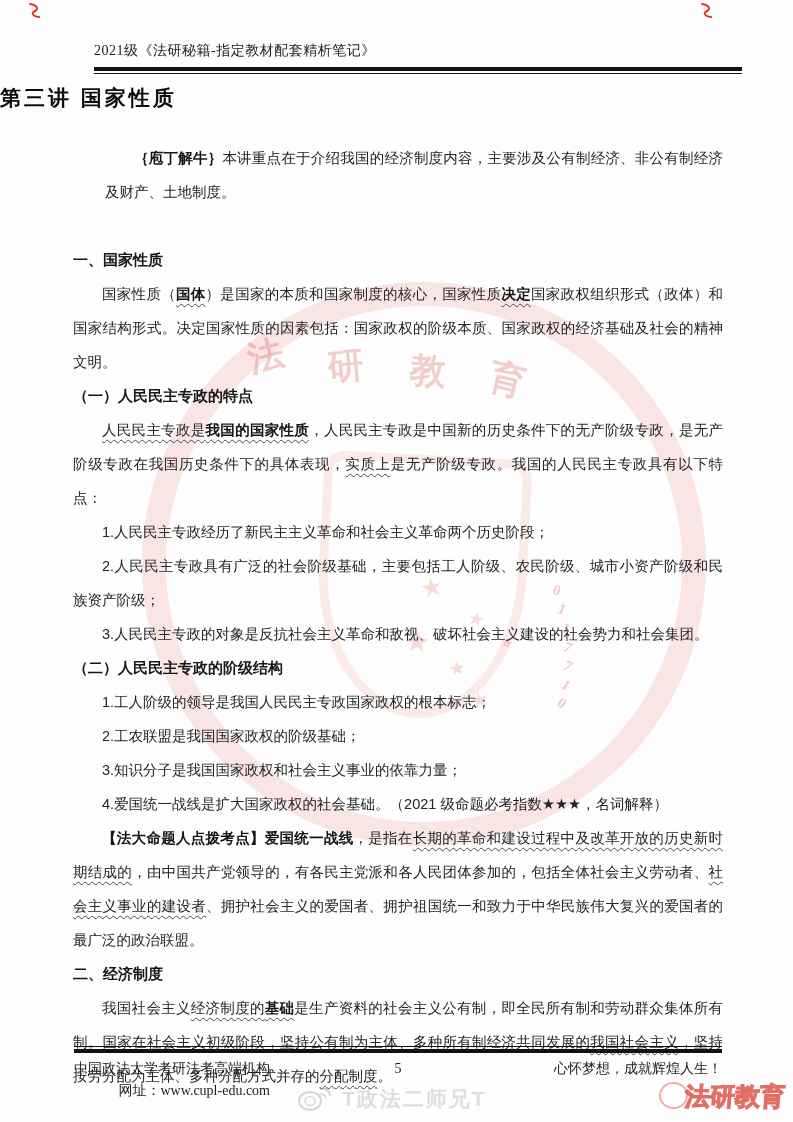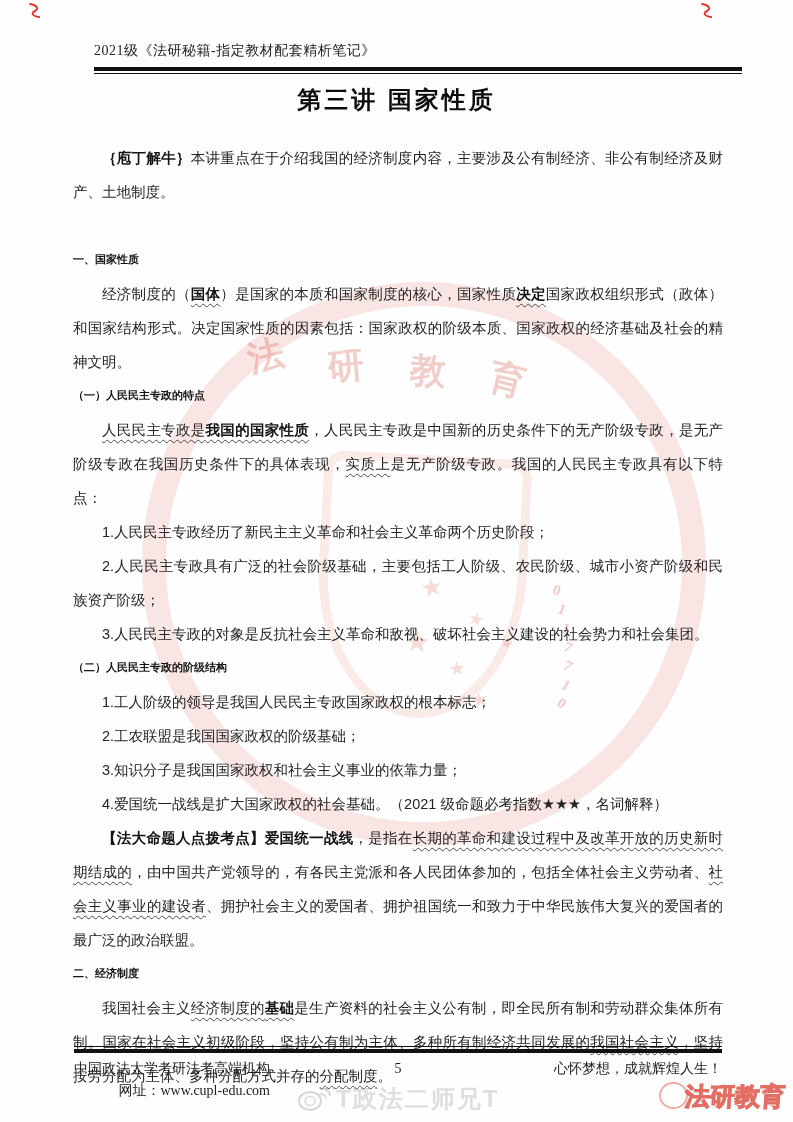--- a/index.html
+++ b/index.html
@@ -6,29 +6,29 @@
   .page{position:relative;width:793px;height:1122px;background:#fefefe;overflow:hidden;
         font-family:"Liberation Sans","DejaVu Sans",sans-serif;color:#1f1f1f;}
 
   
   .hdr{position:absolute;left:74px;top:42px;width:648px;margin-left:20px;}
   .hdr-text{font-size:14px;letter-spacing:0.5px;color:#222;
             font-family:"Liberation Serif","DejaVu Serif",serif;}
   .hdr-rule{margin-top:7px;border-top:4px solid #111;border-bottom:1.5px solid #111;height:2px;}
 
   
-  .title{position:absolute;left:0;top:84px;width:100%;text-align:center;
-         font-size:24px;font-weight:bold;letter-spacing:3px;color:#0d0d0d;}
+  .title{position:absolute;left:0;top:84px;width:100%;text-align:left;
+         font-size:21px;font-weight:bold;letter-spacing:3px;color:#0d0d0d;}
 
   
   .doc{position:absolute;left:73px;top:141px;width:650px;
        font-size:14.5px;line-height:34px;text-align:justify;color:#242424;}
   .blk{margin:0;text-indent:29px;}
-  .blk:first-child{margin-bottom:34px;}
-  .blk.h2,.blk.h3{font-weight:bold;text-indent:0;font-size:11px;color:#161616;font-family:Liberation Mono, monospace;}
+  .blk:first-child{margin-bottom:34px;margin-left:32px;}
+  .blk.h2,.blk.h3{font-weight:bold;text-indent:0;font-size:15px;color:#161616;}
   .bd{font-weight:bold;color:#141414;}
   .wv{text-decoration:underline;text-decoration-style:wavy;
       text-decoration-color:#4a4a4a;text-decoration-thickness:1px;text-underline-offset:4px;}
 
   
   .seal{position:absolute;left:0;top:0;width:793px;height:1122px;pointer-events:none;}
   .seal-circle{position:absolute;left:142px;top:282px;width:516px;height:516px;
                border:24px solid rgba(222,90,76,0.15);border-radius:50%;}
   .seal-char{position:absolute;font-size:36px;font-weight:bold;color:rgba(210,70,58,0.26);}
   .seal-char.c0{left:248px;top:332px;transform:rotate(-14deg);}
@@ -61,21 +61,21 @@
   .ftr-cols{position:relative;margin-top:5px;font-size:14px;line-height:22px;color:#222;
             font-family:"Liberation Serif","DejaVu Serif",serif;}
   .ftr-left{position:absolute;left:0;top:0;text-align:right;}
   .ftr-page{position:absolute;left:0;right:0;top:0;text-align:center;}
   .ftr-right{position:absolute;right:0;top:0;text-align:right;}
   .phone-suffix{display:inline-block;margin-left:30px;}
 
   
   .cwm{position:absolute;left:296px;top:1080px;display:flex;align-items:center;
        color:rgba(130,130,130,0.30);}
-  .cwm-text{font-size:24px;font-weight:bold;letter-spacing:2px;margin-left:0;
+  .cwm-text{font-size:21px;font-weight:bold;letter-spacing:2px;margin-left:6px;
             color:rgba(140,140,140,0.28);}
 
   
   .stamp{position:absolute;left:685px;top:1080px;font-size:25px;font-weight:bold;
          letter-spacing:0px;transform:skewX(-4deg);
          -webkit-text-stroke:1.2px rgba(217,70,56,0.78);color:rgba(255,255,255,0.05);}
   .stamp-circle{position:absolute;left:659px;top:1082px;width:25px;height:23px;
                 border:2px solid rgba(217,70,56,0.45);border-radius:50%;
                 background:rgba(255,255,255,0.85);}
 
@@ -125,21 +125,21 @@
   <div class="hdr">
     <div class="hdr-text">2021级《法研秘籍-指定教材配套精析笔记》</div>
     <div class="hdr-rule"></div>
   </div>
 
   <div class="title">第三讲 国家性质</div>
 
   <div class="doc" id="doc-body">
       <p class="blk p"><span class="bd">｛庖丁解牛｝</span><span>本讲重点在于介绍我国的经济制度内容，主要涉及公有制经济、非公有制经济及财产、土地制度。</span></p>
       <div class="blk h2"><span>一、国家性质</span></div>
-      <p class="blk p"><span>经济制度的（</span><span class="bd wv">国体</span><span>）是国家的本质和国家制度的核心，国家性质</span><span class="bd wv">决定</span><span>国家政权组织形式（政体）和国家结构形式。决定国家性质的因素包括：国家政权的阶级本质、国家政权的经济基础及社会的精神文明。</span></p>
+      <p class="blk p"><span>国家性质（</span><span class="bd wv">国体</span><span>）是国家的本质和国家制度的核心，国家性质</span><span class="bd wv">决定</span><span>国家政权组织形式（政体）和国家结构形式。决定国家性质的因素包括：国家政权的阶级本质、国家政权的经济基础及社会的精神文明。</span></p>
       <div class="blk h3"><span>（一）人民民主专政的特点</span></div>
       <p class="blk p"><span class="wv">人民民主专政是</span><span class="bd wv">我国的国家性质</span><span>，人民民主专政是中国新的历史条件下的无产阶级专政，是无产阶级专政在我国历史条件下的具体表现，</span><span class="wv">实质上</span><span>是无产阶级专政。我国的人民民主专政具有以下特点：</span></p>
       <p class="blk p"><span>1.人民民主专政经历了新民主主义革命和社会主义革命两个历史阶段；</span></p>
       <p class="blk p"><span>2.人民民主专政具有广泛的社会阶级基础，主要包括工人阶级、农民阶级、城市小资产阶级和民族资产阶级；</span></p>
       <p class="blk p"><span>3.人民民主专政的对象是反抗社会主义革命和敌视、破坏社会主义建设的社会势力和社会集团。</span></p>
       <div class="blk h3"><span>（二）人民民主专政的阶级结构</span></div>
       <p class="blk p"><span>1.工人阶级的领导是我国人民民主专政国家政权的根本标志；</span></p>
       <p class="blk p"><span>2.工农联盟是我国国家政权的阶级基础；</span></p>
       <p class="blk p"><span>3.知识分子是我国国家政权和社会主义事业的依靠力量；</span></p>
       <p class="blk p"><span>4.爱国统一战线是扩大国家政权的社会基础。（2021 级命题必考指数★★★，名词解释）</span></p>

